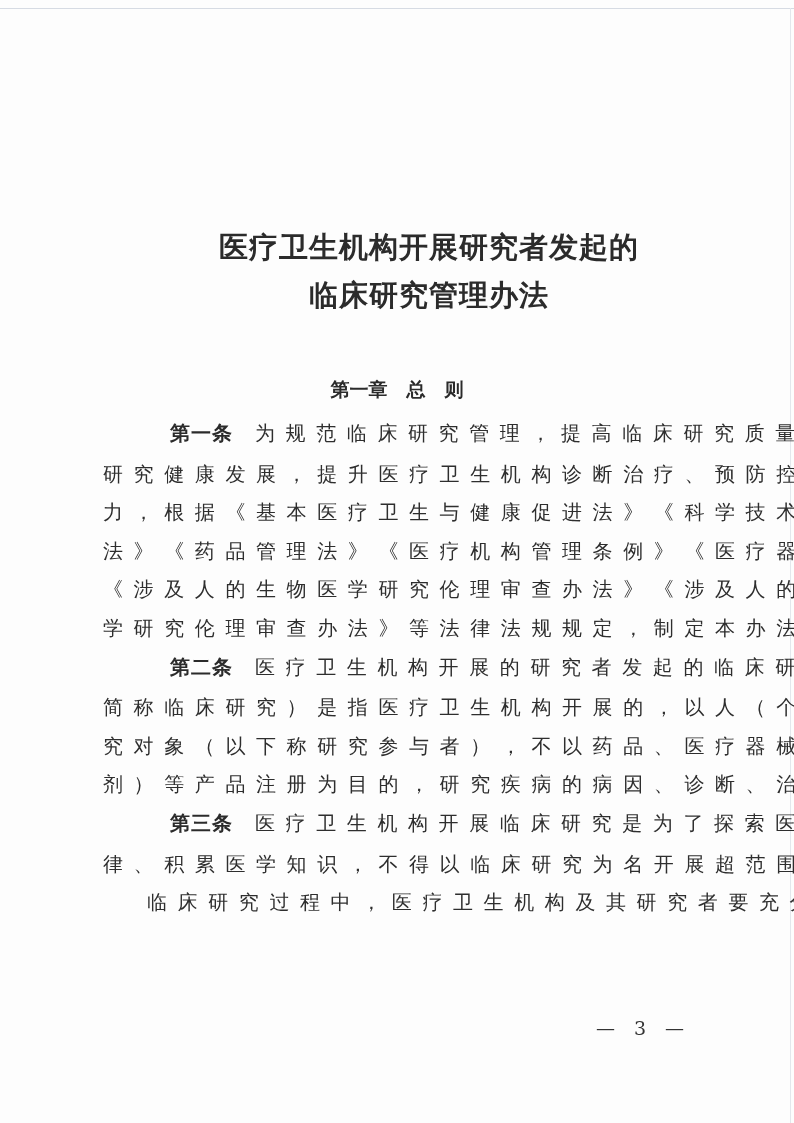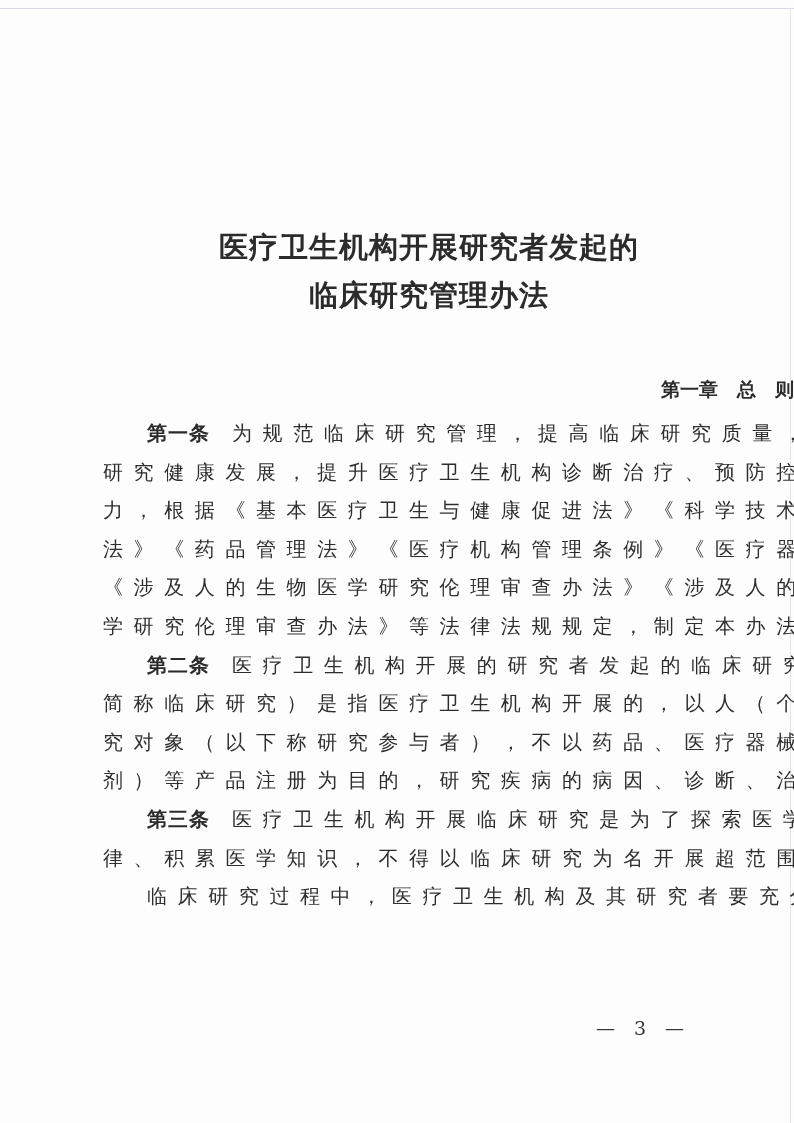--- a/index.html
+++ b/index.html
@@ -46,21 +46,21 @@
       white-space: nowrap;
       padding-left: 32px;
     }
     #title1 { top: 228px; }
     #title2 { top: 276px; }
     .chapter {
       position: absolute;
       top: 377px;
       left: 0;
       width: 794px;
-      text-align: right;
+      text-align: center;
       font-family: "DejaVu Sans", "Liberation Sans", sans-serif;
       font-weight: bold;
       font-size: 19px;
       color: #2b2b2b;
       white-space: pre;
     }
     .body-text {
       position: absolute;
       left: 103px;
       top: 414px;
@@ -69,25 +69,26 @@
     .para {
       margin: 0;
       font-size: 20px;
       line-height: 38.6px;
       letter-spacing: 10.6px;
       text-align: justify;
       text-indent: 0;
       color: #2e2e2e;
     }
     .art-label {
-      font-family: Liberation Sans, sans-serif;
+      font-family: Liberation Mono, monospace;
       font-weight: bold;
       letter-spacing: 1px;
       margin-right: 22px;
       color: #2b2b2b;
+      margin-left: 23px;
     }
     .line {
       display: block;
       white-space: nowrap;
     }
     .page-number {
       position: absolute;
       top: 1016px;
       left: 596px;
       font-size: 19px;

